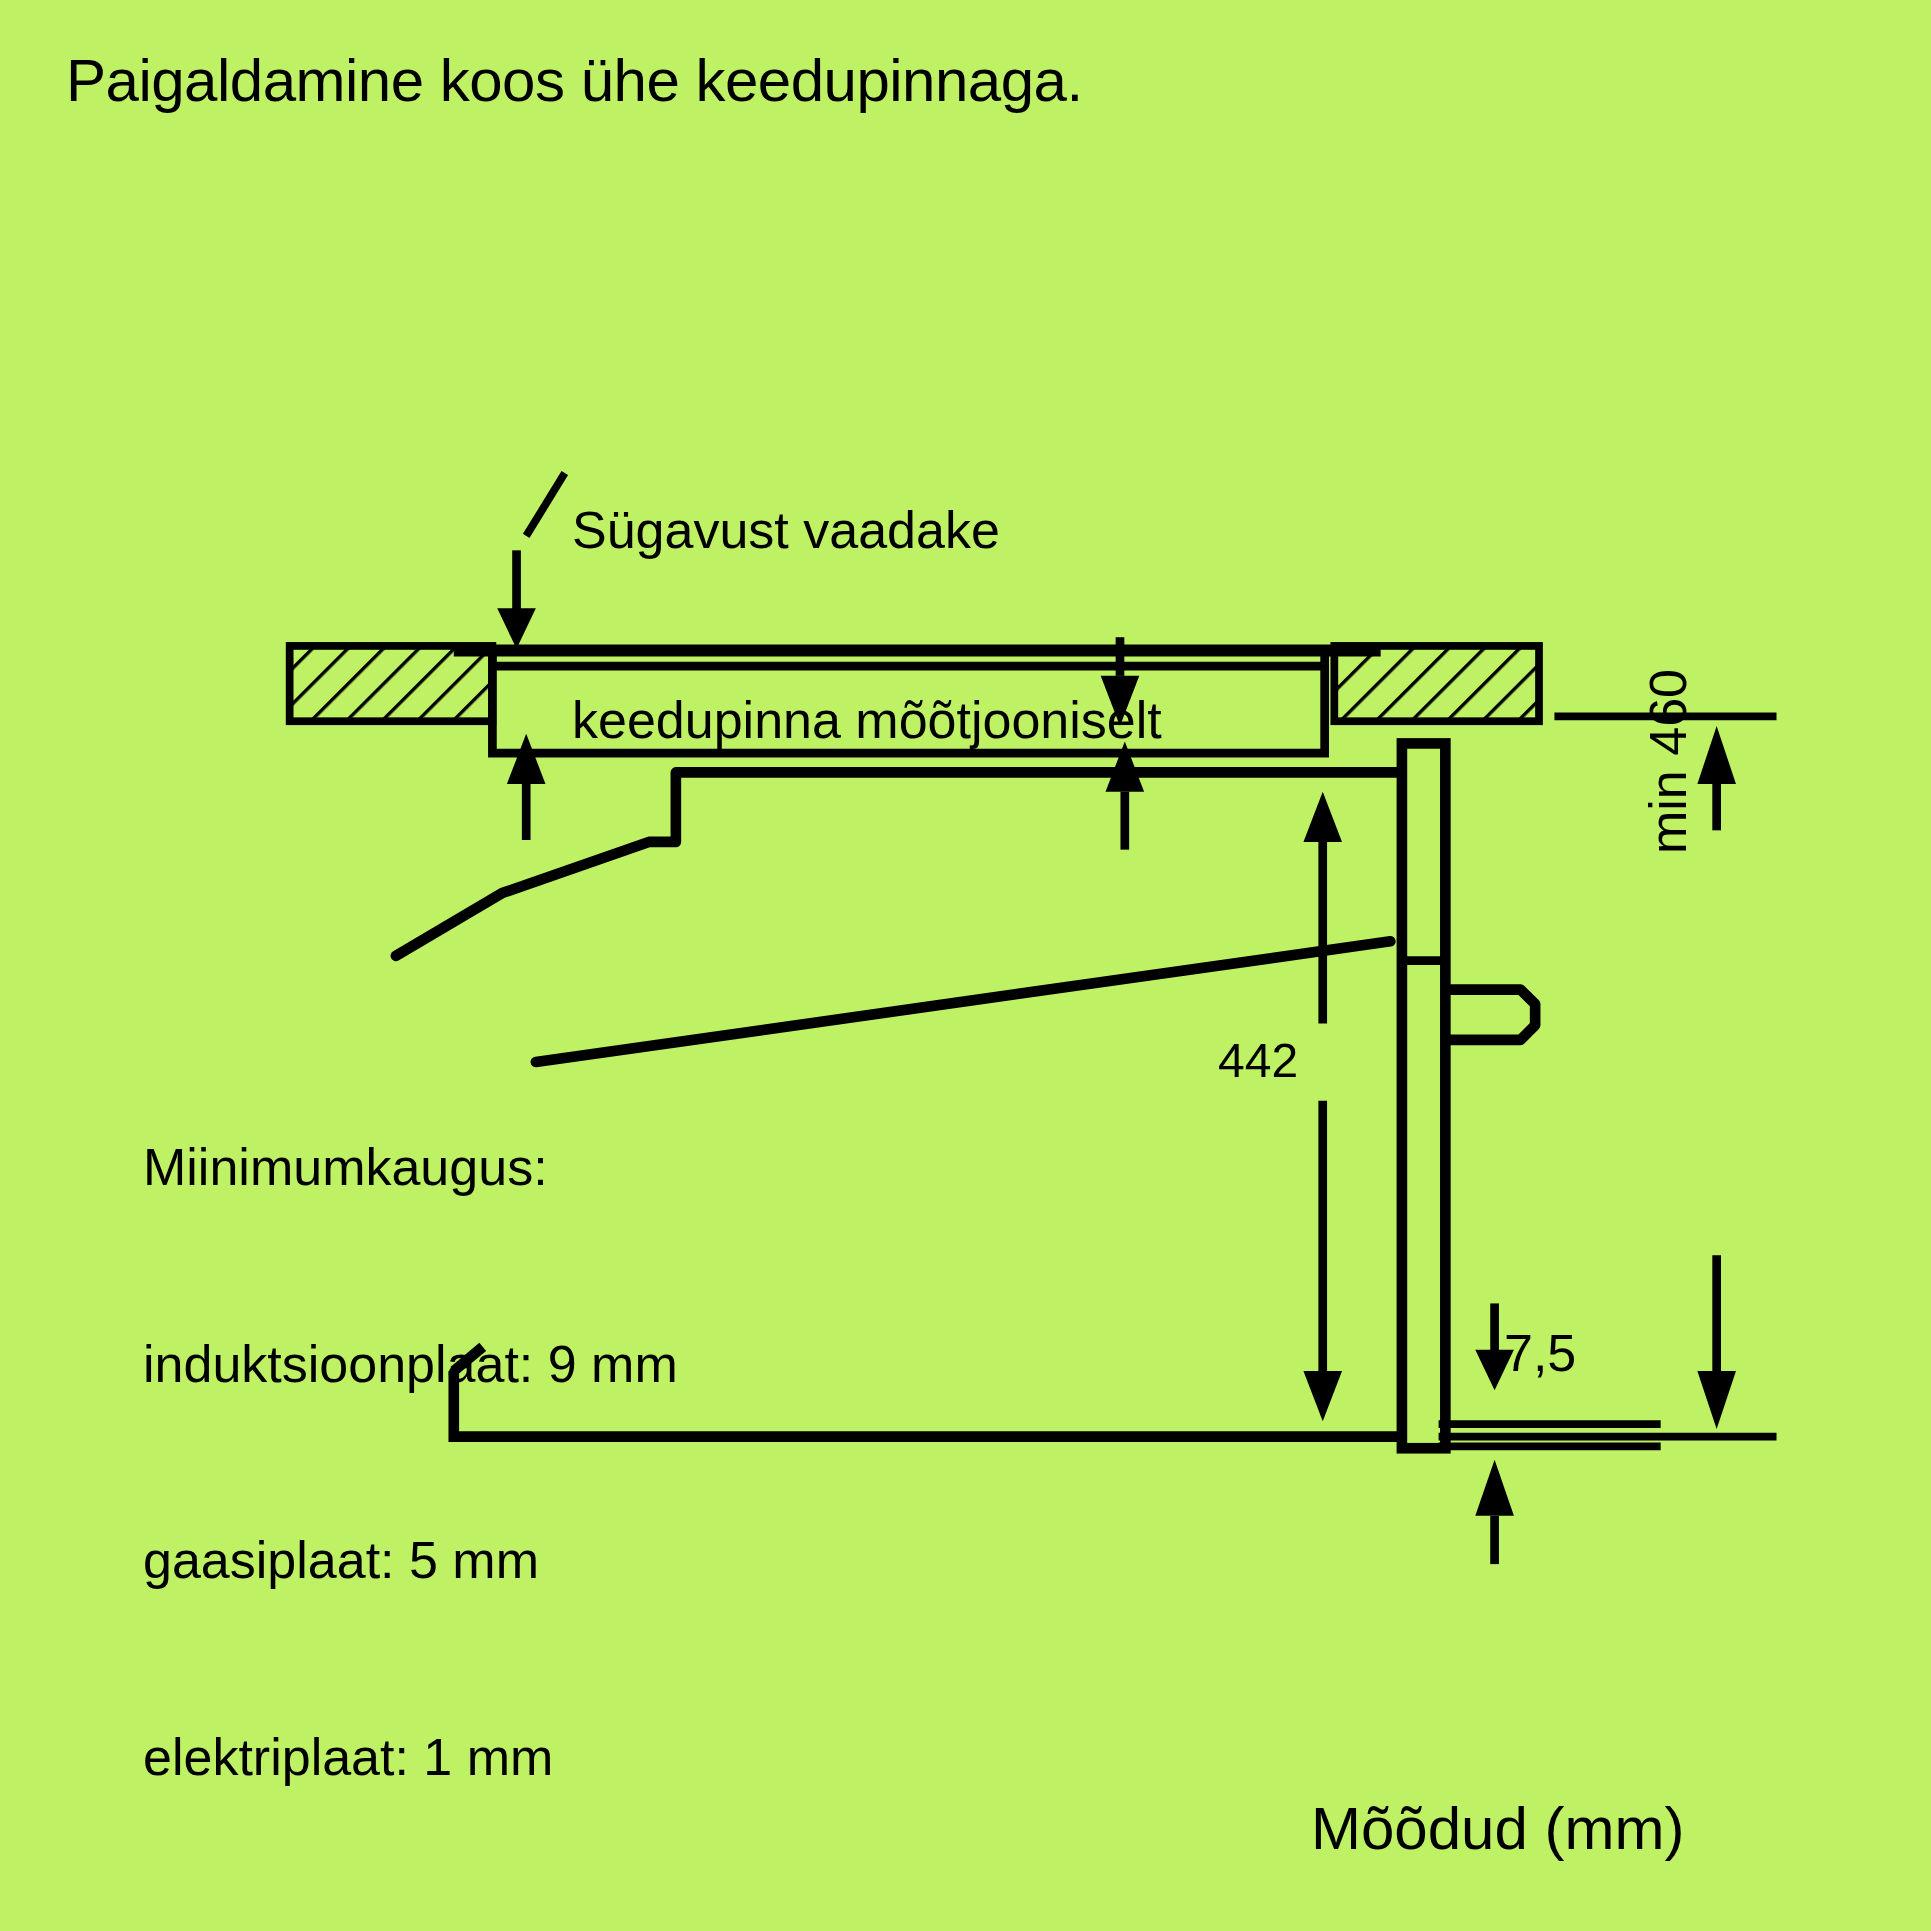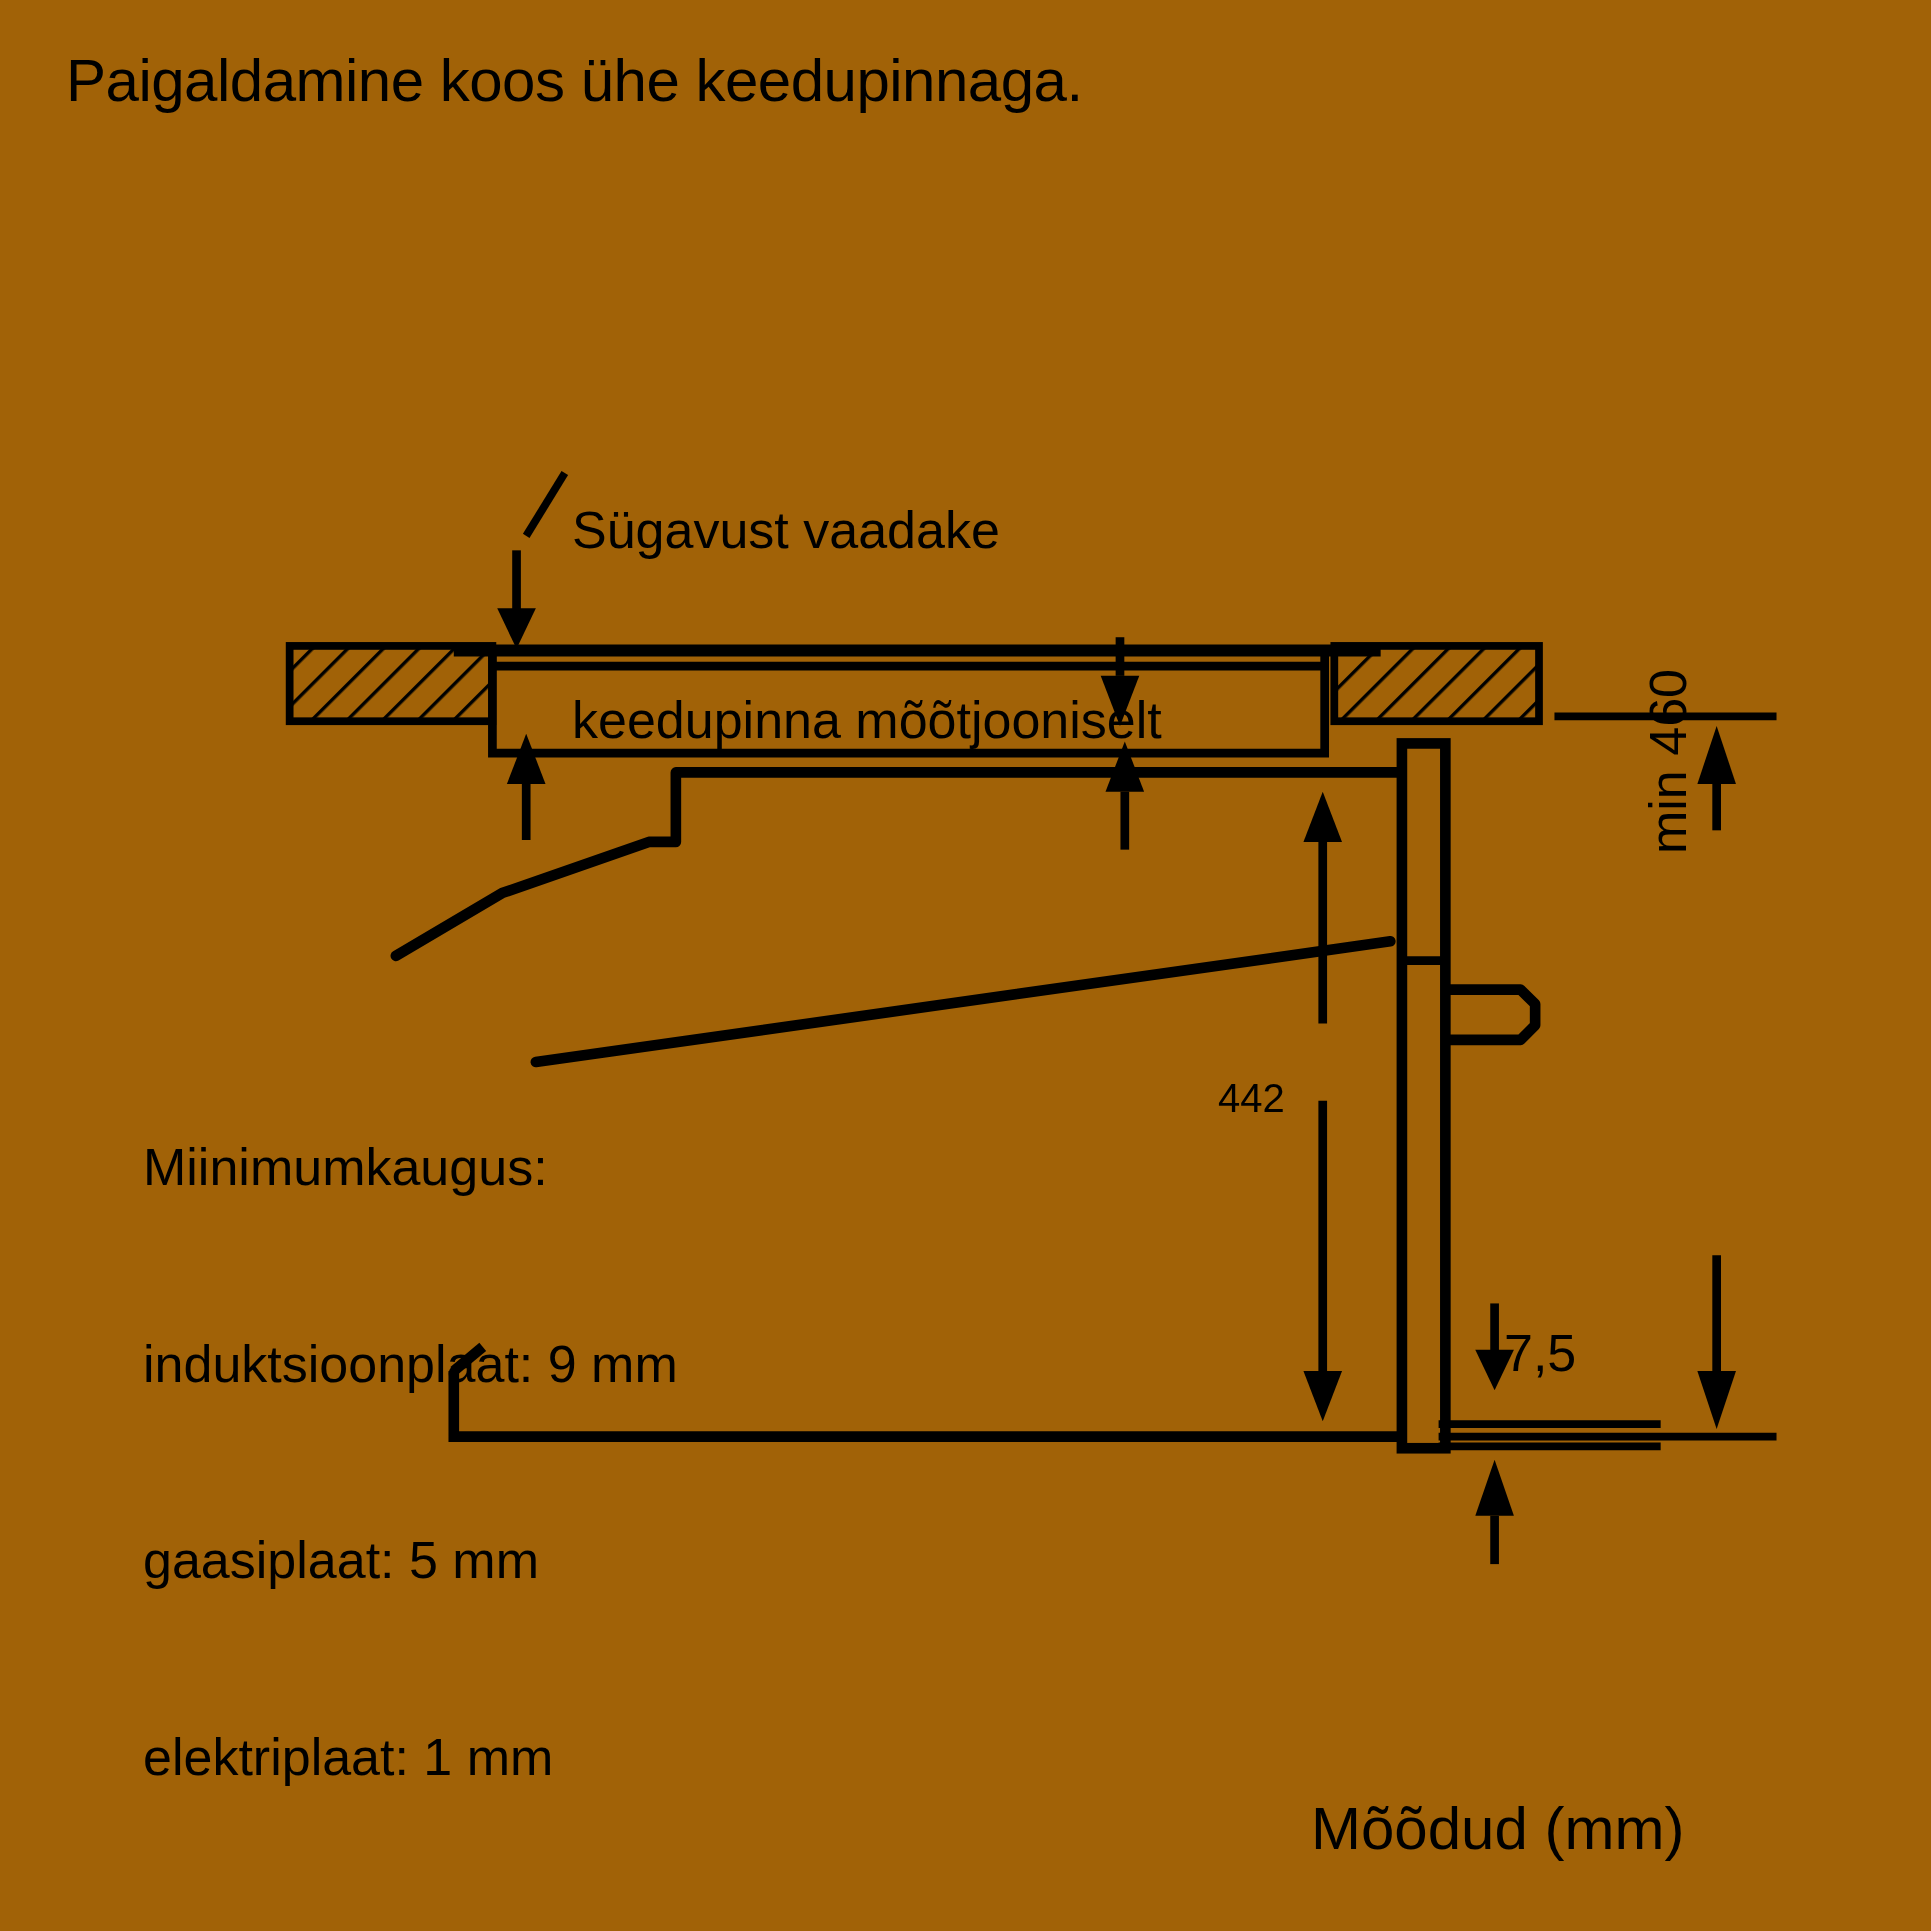--- a/index.html
+++ b/index.html
@@ -8,21 +8,21 @@
     background: #ffffff;
   }
   body {
     font-family: "Liberation Sans", sans-serif;
     color: #000000;
   }
   #page {
     position: relative;
     width: 1931px;
     height: 1931px;
-    background: #a16207;
+    background: #bef264;
     overflow: hidden;
   }
   #drawing {
     position: absolute;
     left: 0;
     top: 0;
     width: 1931px;
     height: 1931px;
   }
   .txt {
@@ -45,22 +45,22 @@
   }
   #min-distance-block {
     left: 95px;
     top: 1004px;
     font-size: 52px;
     line-height: 1.26;
     margin-left: 48px;
   }
   #dim-442 {
     left: 1218px;
-    top: 1075px;
-    font-size: 40px;
+    top: 1033px;
+    font-size: 48px;
   }
   #dim-75 {
     left: 1504px;
     top: 1323px;
     font-size: 52px;
   }
   #dim-min460 {
     left: 1638px;
     top: 854px;
     font-size: 52px;

